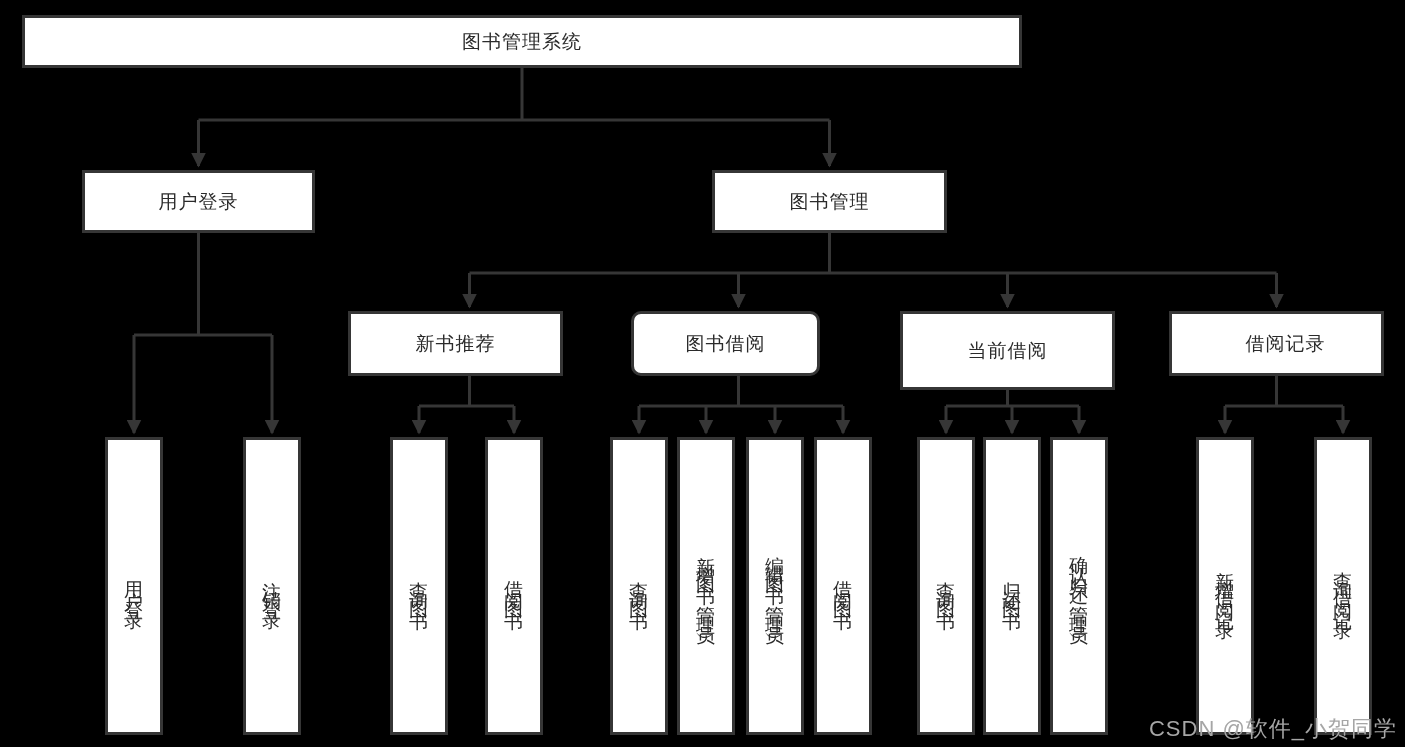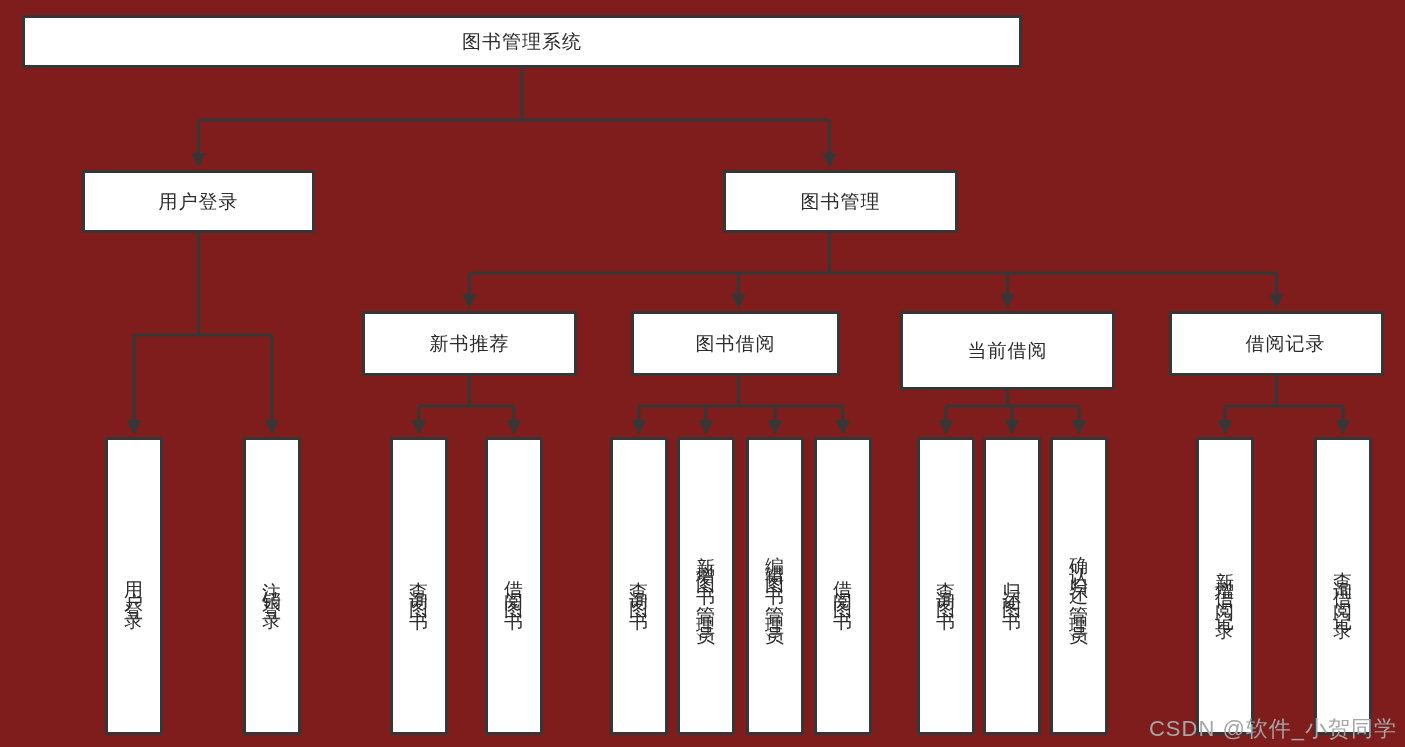--- a/index.html
+++ b/index.html
@@ -4,21 +4,21 @@
 <style>
   html, body {
     margin: 0;
     padding: 0;
     background: #ffffff;
   }
   #canvas {
     position: relative;
     width: 1405px;
     height: 747px;
-    background: #7f1d1d;
+    background: #000000;
     font-family: "Liberation Sans", sans-serif;
     overflow: hidden;
   }
   #connectors {
     position: absolute;
     left: 0;
     top: 0;
     z-index: 1;
   }
   .node {
@@ -37,23 +37,23 @@
   .vnode {
     writing-mode: vertical-rl;
     text-orientation: mixed;
     letter-spacing: 10px;
     line-height: 1;
     font-size: 19px;
   }
   
   #n-root   { left: 22px;   top: 15px;  width: 1000px; height: 53px; }
   #n-login  { left: 82px;   top: 170px; width: 233px;  height: 63px; }
-  #n-mgmt   { left: 712px;  top: 170px; width: 235px;  height: 63px; margin-left: 11px; }
-  #n-l3-0   { left: 362px;  top: 311px; width: 215px;  height: 65px; }
-  #n-l3-1   { left: 631px;  top: 311px; width: 209px;  height: 65px; }
+  #n-mgmt   { left: 712px;  top: 170px; width: 235px;  height: 63px; }
+  #n-l3-0   { left: 348px;  top: 311px; width: 215px;  height: 65px; }
+  #n-l3-1   { left: 631px;  top: 311px; width: 189px;  height: 65px; border-radius: 10px; }
   #n-l3-2   { left: 900px;  top: 311px; width: 215px;  height: 79px; }
   #n-l3-3   { left: 1169px; top: 311px; width: 215px;  height: 65px; padding-left: 18px; }
   
   .leaf { top: 437px; width: 58px; height: 298px; }
   #lf-g1-0 { left: 105px; }
   #lf-g1-1 { left: 243px; }
   #lf-g2-0 { left: 390px; }
   #lf-g2-1 { left: 485px; }
   #lf-g3-0 { left: 610px; }
   #lf-g3-1 { left: 677px; }

